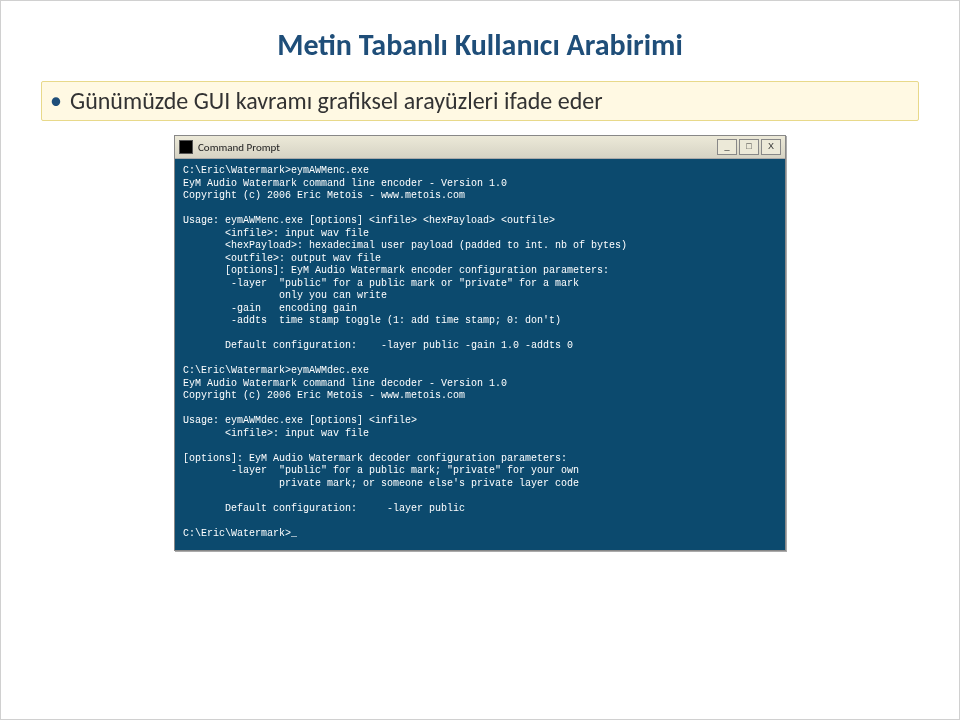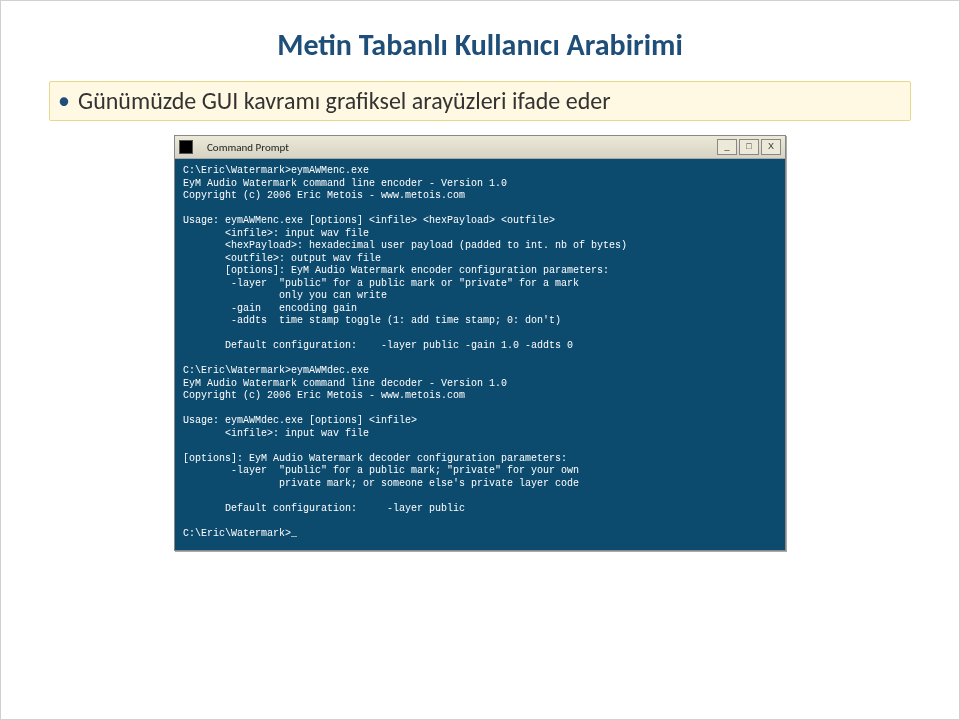--- a/index.html
+++ b/index.html
@@ -21,21 +21,21 @@
   .title {
     text-align: center;
     font-size: 30px;
     font-weight: bold;
     color: #1f4e79;
     margin: 5px 0 18px 0;
   }
   ul.bullets {
     list-style: none;
     padding-left: 0;
-    margin: 8px;
+    margin: 0;
   }
   ul.bullets li {
     position: relative;
     padding: 3px 6px 3px 28px;
     font-size: 24px;
     color: #333;
     line-height: 1.35;
     margin-bottom: 6px;
   }
   ul.bullets li.hl {
@@ -68,21 +68,21 @@
     display: flex;
     align-items: center;
     justify-content: space-between;
     padding: 0 4px;
     border-bottom: 1px solid #aaa;
     font-size: 11px;
   }
   .t-titlebar .t-left {
     display: flex;
     align-items: center;
-    gap: 14px;
+    gap: 5px;
     color: #222;
   }
   .t-titlebar .t-icon {
     width: 12px; height: 12px;
     background: #000;
     border: 1px solid #555;
     display: inline-block;
   }
   .win-btns {
     display: flex;

